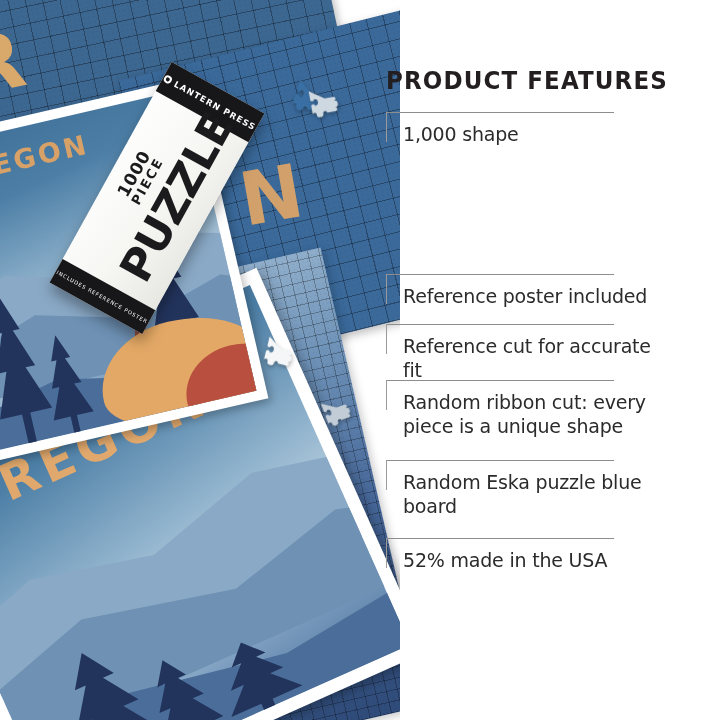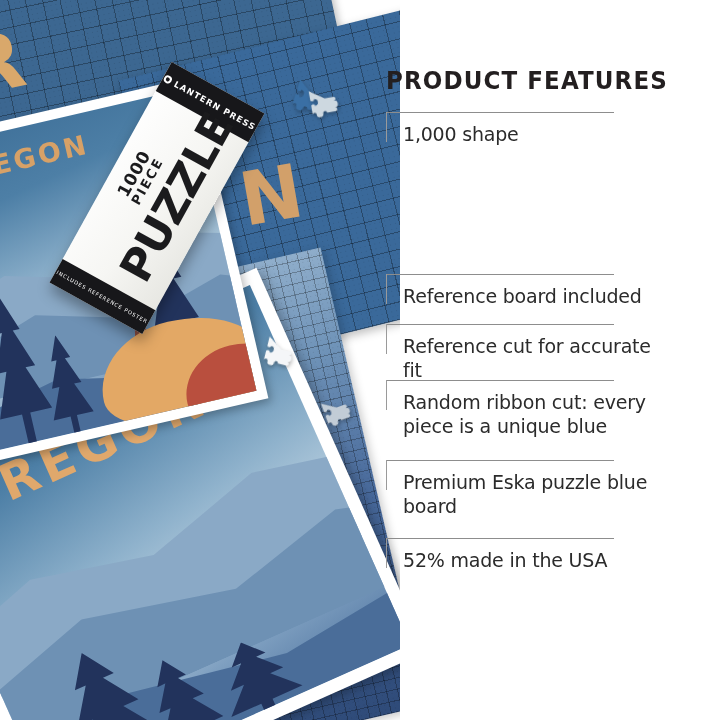--- a/index.html
+++ b/index.html
@@ -399,36 +399,36 @@
     <div id="features-title">PRODUCT FEATURES</div>
     <div id="feature-list">
         <div class="feature" style="top: 96px;">
           <div class="rule-h"></div>
           <div class="rule-v"></div>
           <div class="label">1,000 shape</div>
         </div>
         <div class="feature" style="top: 258px;">
           <div class="rule-h"></div>
           <div class="rule-v"></div>
-          <div class="label">Reference board included</div>
+          <div class="label">Reference poster included</div>
         </div>
         <div class="feature" style="top: 308px;">
           <div class="rule-h"></div>
           <div class="rule-v"></div>
           <div class="label">Reference cut for accurate fit</div>
         </div>
         <div class="feature" style="top: 364px;">
           <div class="rule-h"></div>
           <div class="rule-v"></div>
-          <div class="label">Random ribbon cut: every piece is a unique blue</div>
+          <div class="label">Random ribbon cut: every piece is a unique shape</div>
         </div>
         <div class="feature" style="top: 444px;">
           <div class="rule-h"></div>
           <div class="rule-v"></div>
-          <div class="label">Premium Eska puzzle blue board</div>
+          <div class="label">Random Eska puzzle blue board</div>
         </div>
         <div class="feature" style="top: 522px;">
           <div class="rule-h"></div>
           <div class="rule-v"></div>
           <div class="label">52% made in the USA</div>
         </div>
       </div>
   </div>
 
 </div>

